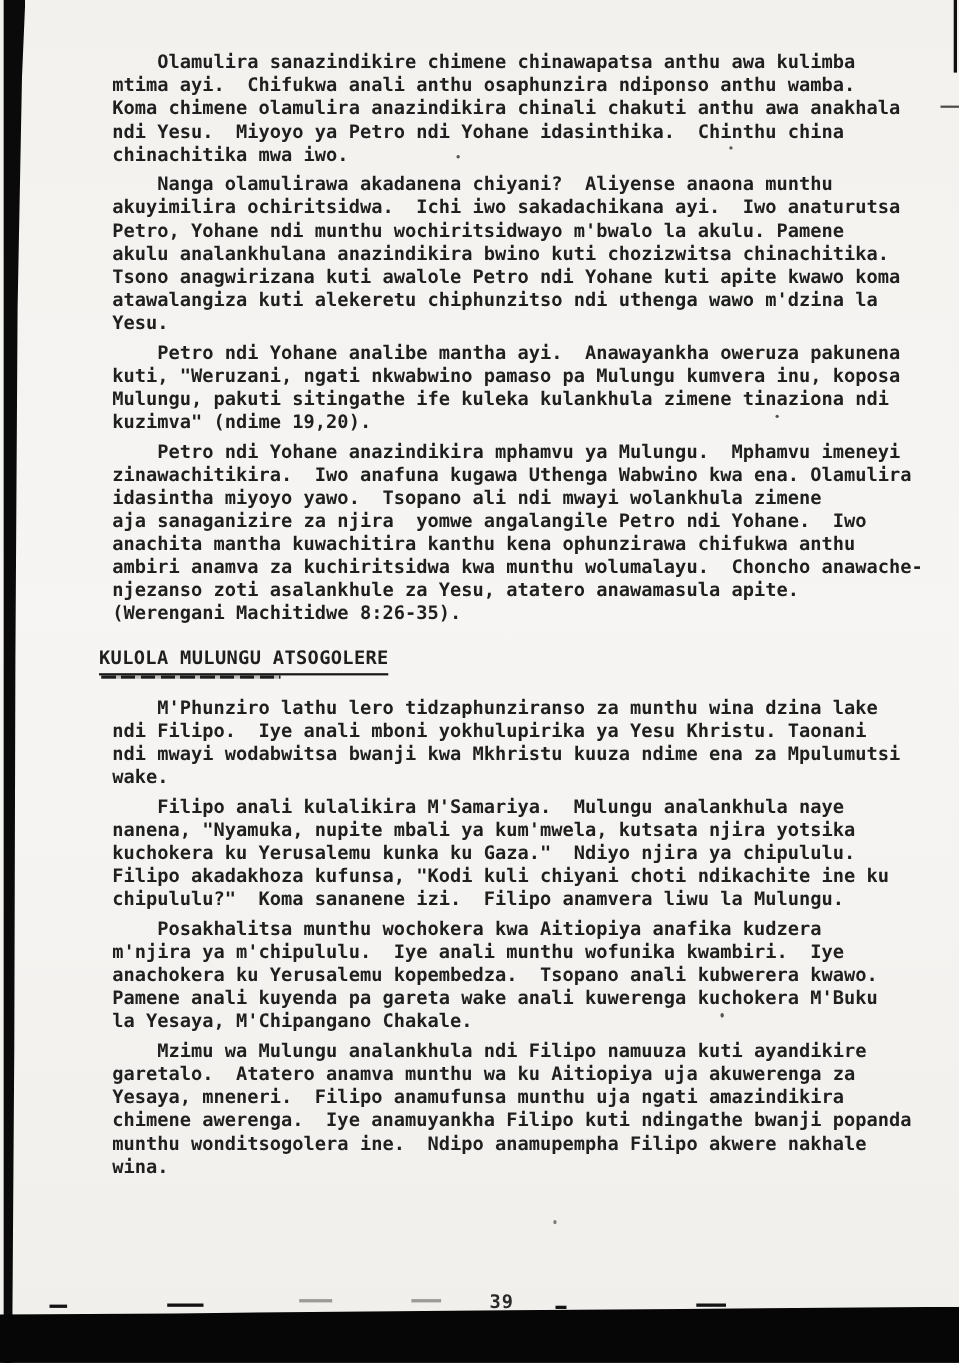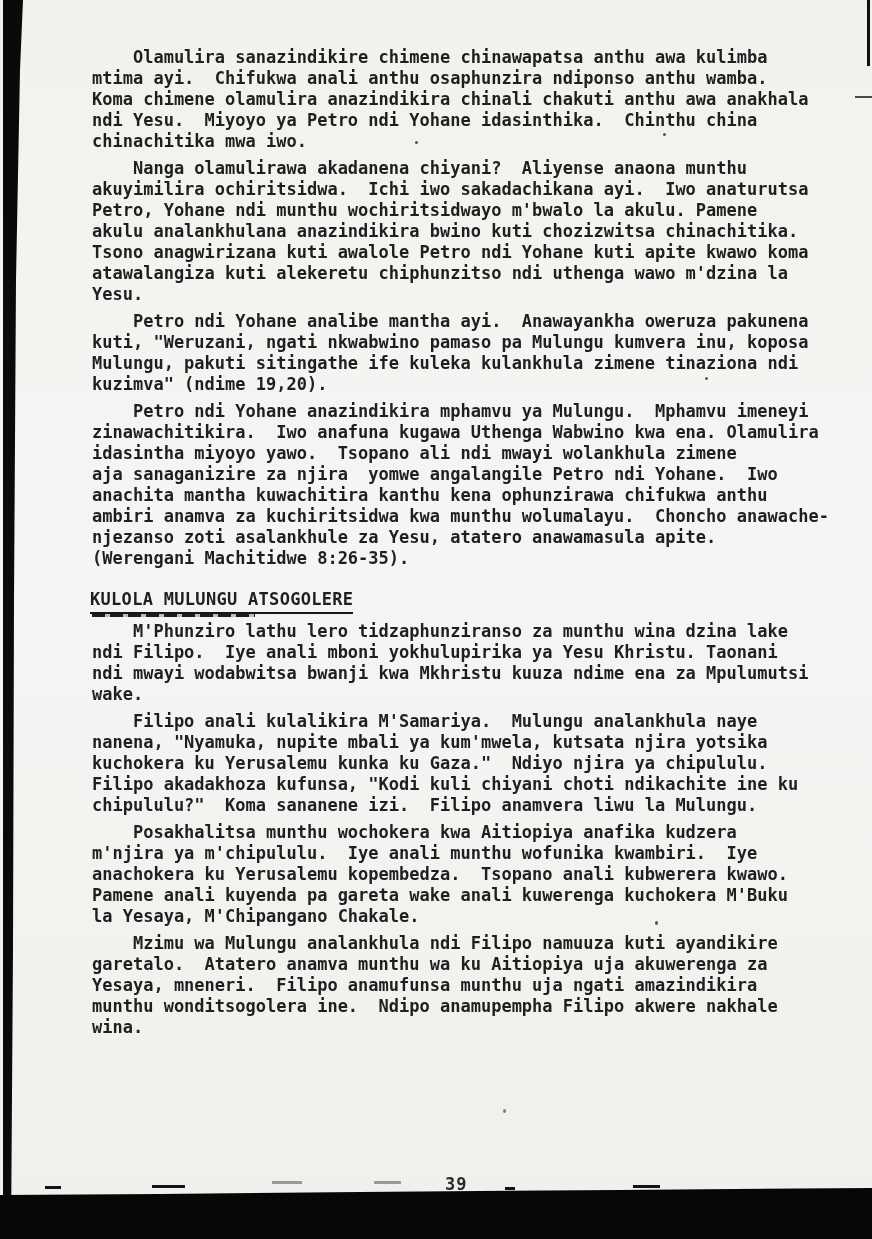--- a/index.html
+++ b/index.html
@@ -17,26 +17,26 @@
   .doc-body {
     position: absolute;
     left: 90px;
     top: 47px;
     width: 745px;
     color: #1f1f1f;
     font-size: 17px;
     line-height: 21px;
     font-weight: bold;
   }
-  .para { margin: 0 0 6px 2px; }
+  .para { margin: 0 0 6px 12px; }
   .line { white-space: pre; }
   .heading-block {
     position: relative;
     margin-top: 20px;
-    margin-bottom: 7px;
+    margin-bottom: 20px;
   }
   .heading-text {
     display: inline-block;
     border-bottom: 2px solid #171717;
     padding-bottom: 2px;
     letter-spacing: 0.3px;
   }
   .heading-smudge {
     position: absolute;
     left: 2px;
@@ -169,19 +169,20 @@
         <div class="line">    Posakhalitsa munthu wochokera kwa Aitiopiya anafika kudzera</div>
         <div class="line">m'njira ya m'chipululu.  Iye anali munthu wofunika kwambiri.  Iye</div>
         <div class="line">anachokera ku Yerusalemu kopembedza.  Tsopano anali kubwerera kwawo.</div>
         <div class="line">Pamene anali kuyenda pa gareta wake anali kuwerenga kuchokera M'Buku</div>
         <div class="line">la Yesaya, M'Chipangano Chakale.</div>
       </div>
       <div class="para">
         <div class="line">    Mzimu wa Mulungu analankhula ndi Filipo namuuza kuti ayandikire</div>
         <div class="line">garetalo.  Atatero anamva munthu wa ku Aitiopiya uja akuwerenga za</div>
         <div class="line">Yesaya, mneneri.  Filipo anamufunsa munthu uja ngati amazindikira</div>
+        <div class="line">chimene awerenga.  Iye anamuyankha Filipo kuti ndingathe bwanji popanda</div>
         <div class="line">munthu wonditsogolera ine.  Ndipo anamupempha Filipo akwere nakhale</div>
         <div class="line">wina.</div>
       </div>
     </div>
 
   <div class="page-number">39</div>
 </div>
 
 </body></html>

